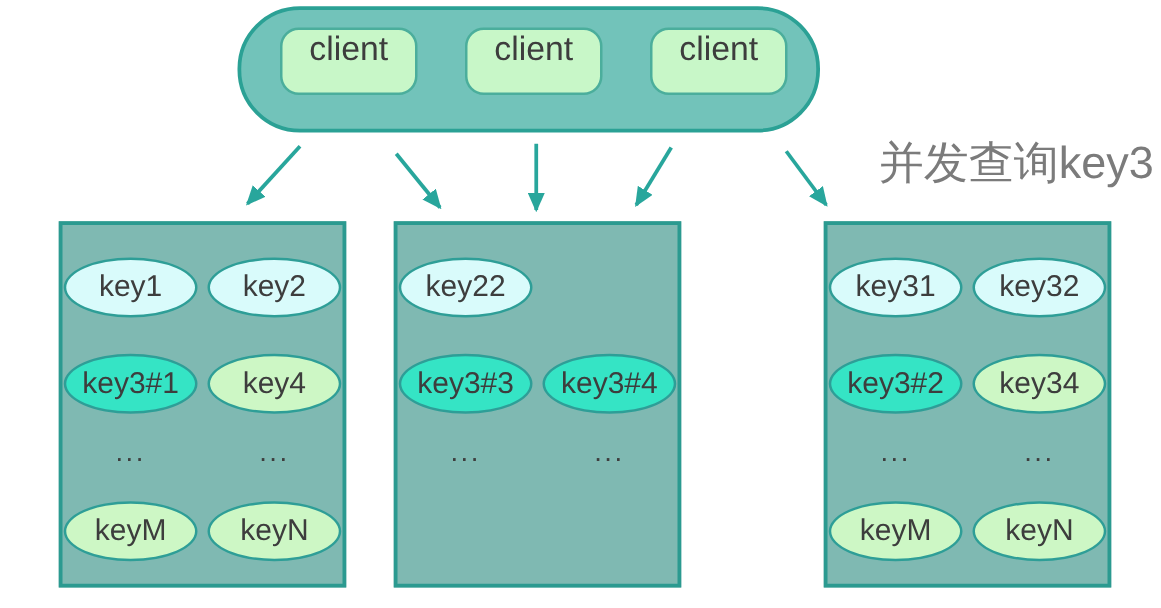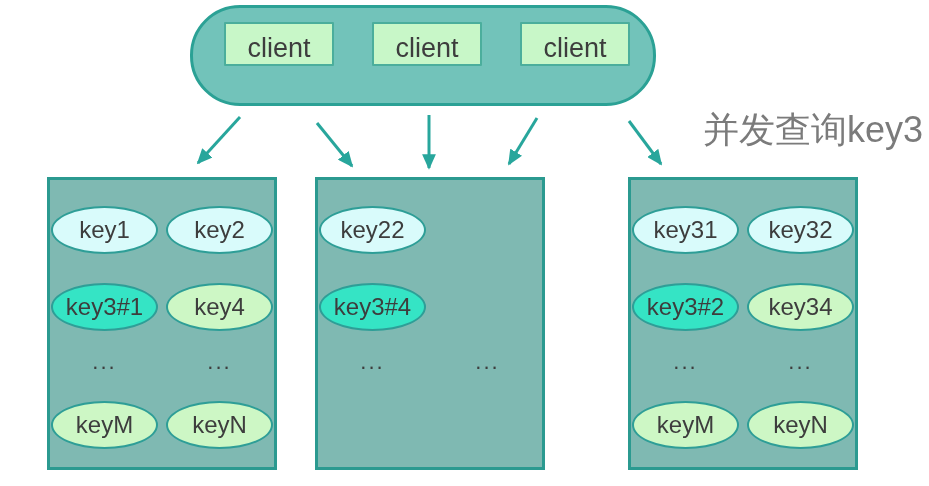--- a/index.html
+++ b/index.html
@@ -7,23 +7,23 @@
   .canvas{position:relative;width:929px;height:486px;background:#ffffff;overflow:hidden;}
 
   
   .arrows-svg{position:absolute;left:0;top:0;width:929px;height:486px;pointer-events:none;}
   .arrows-svg line{stroke:var(--arrow);stroke-width:3;}
   .arrows-svg .ah-path{fill:var(--arrow);}
 
   
   .pill{position:absolute;left:190px;top:5px;width:466px;height:101px;box-sizing:border-box;
         background:var(--pill-fill);border:3px solid var(--pill-border);border-radius:50px;}
-  .client{position:absolute;top:14px;width:110px;height:44px;box-sizing:border-box;
-          background:var(--client-fill);border:2px solid var(--client-border);border-radius:1px;
-          display:flex;align-items:flex-end;justify-content:center;
+  .client{position:absolute;top:14px;width:110px;height:54px;box-sizing:border-box;
+          background:var(--client-fill);border:2px solid var(--client-border);border-radius:15px;
+          display:flex;align-items:flex-start;justify-content:center;
           font-size:27px;color:var(--text);}
   .client.c0{left:31px}.client.c1{left:179px}.client.c2{left:327px}
 
   
   .annotation{position:absolute;left:703px;top:108px;font-size:36px;line-height:1.2;
               color:var(--annotation);white-space:nowrap;}
 
   
   .shard{position:absolute;top:177px;width:230px;height:293px;box-sizing:border-box;
          background:var(--box-fill);border:3px solid var(--box-border);}
@@ -89,28 +89,29 @@
     <div class="row row-bottom">
           <div class="ell green">keyM</div>
           <div class="ell green">keyN</div>
         </div>
   </div>
       <div class="shard" style="left: 315px;">
     <div class="row row-top">
           <div class="ell cyan">key22</div>
         </div>
     <div class="row row-mid">
+          <div class="ell highlight">key3#3</div>
           <div class="ell highlight">key3#4</div>
         </div>
     <div class="row row-dots">
           <span class="dots">...</span>
           <span class="dots">...</span>
         </div>
   </div>
-      <div class="shard" style="left: 628px;">
+      <div class="shard" style="left: 659px;">
     <div class="row row-top">
           <div class="ell cyan">key31</div>
           <div class="ell cyan">key32</div>
         </div>
     <div class="row row-mid">
           <div class="ell highlight">key3#2</div>
           <div class="ell green">key34</div>
         </div>
     <div class="row row-dots">
           <span class="dots">...</span>

